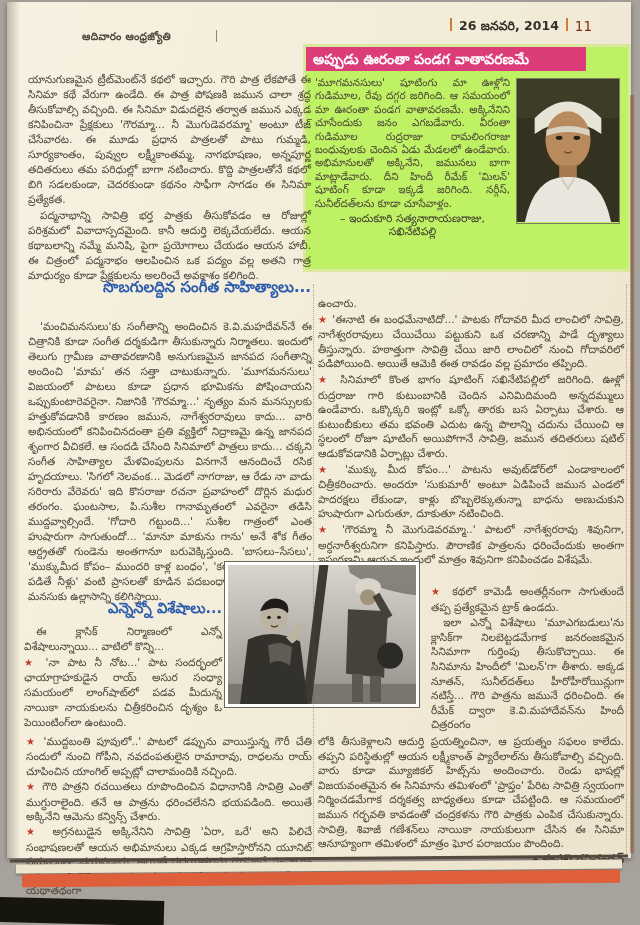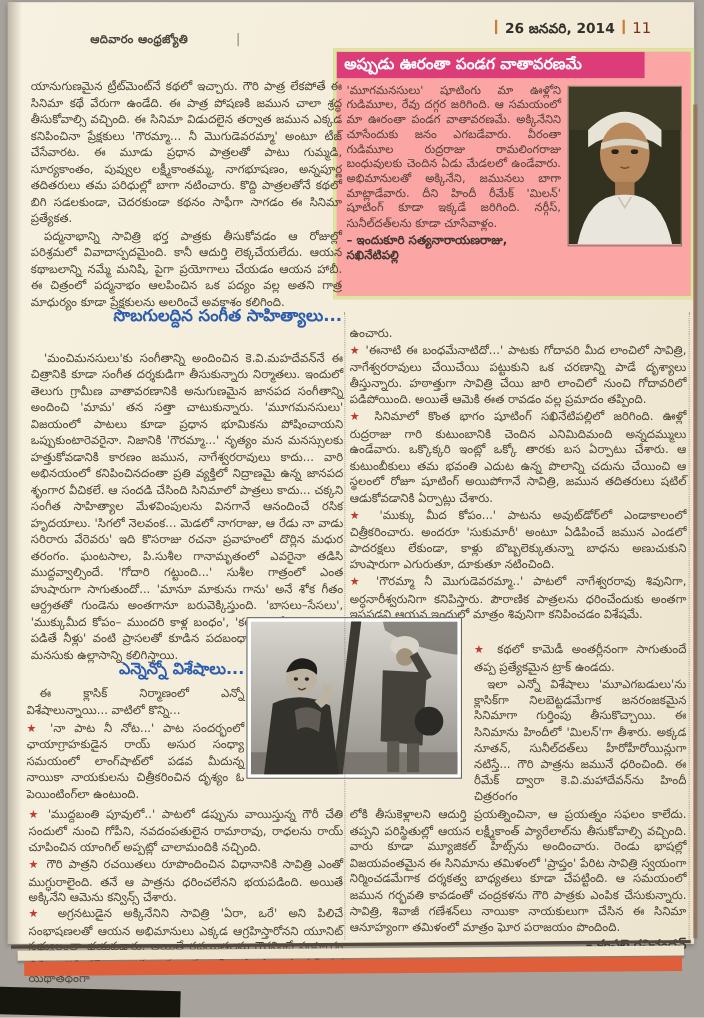--- a/index.html
+++ b/index.html
@@ -38,27 +38,27 @@
 
   #lp12{left:28px;top:52px;width:283px;}
   #lp3{left:28px;top:299px;width:284px;}
   #lnarrow{left:24px;top:604px;width:198px;}
   #lwide{left:26px;top:714px;width:286px;line-height:14.4px;}
   #r1{left:318px;top:276px;width:306px;line-height:14.6px;}
   #rnarrow{left:431px;top:564px;width:193px;line-height:14.6px;}
   #rwide{left:318px;top:714px;width:306px;line-height:14.6px;}
   .byline{text-align:right;font-weight:bold;font-size:12px;color:#3c372e;margin-top:3px;}
 
-  #infobox{position:absolute;left:303px;top:44px;width:328px;height:228px;background:#fca5a5;
+  #infobox{position:absolute;left:303px;top:44px;width:328px;height:228px;background:#bef264;
         border:3px solid #d9e89c;box-sizing:border-box;overflow:hidden;}
   .ib-bar{height:24px;width:87%;background:#dc3c77;color:#fff;font-weight:bold;font-size:14px;
         line-height:24px;padding-left:7px;box-sizing:border-box;white-space:nowrap;overflow:hidden;}
   .ib-body{padding:5px 8px 1px 9px;font-size:10.4px;line-height:13.4px;color:#4c4437;text-align:justify;}
   .ib-photo{float:right;width:104px;height:146px;margin:2px 0 3px 6px;border:1px solid #7d7a66;box-sizing:border-box;}
-  .ib-attr{text-align:left;font-weight:bold;font-size:10.8px;color:#3c372e;padding:2px 10px 0 0;}
+  .ib-attr{text-align:center;font-weight:normal;font-size:10.8px;color:#3c372e;padding:2px 10px 0 0;}
 
   #moviestill{position:absolute;left:224px;top:561px;width:196px;height:147px;background:#fff;
         border:1px solid #6b665c;box-sizing:border-box;padding:3px;}
   #moviestill svg{display:block;width:100%;height:100%;}
 
   .colrule{position:absolute;width:0;border-left:1px dotted rgba(90,80,60,.45);}
   #rule-mid{left:313px;top:284px;height:570px;}
   #rule-right{left:626px;top:284px;height:570px;}
 </style>
 </head>
@@ -130,21 +130,21 @@
 
   <div class="txt" id="r1">
     <p>ఉంచారు.</p>
     <p><span class="bullet">★</span>
        <span>'ఈనాటి ఈ బంధమేనాటిదో...' పాటకు గోదావరి మీద లాంచిలో సావిత్రి, నాగేశ్వరరావులు చేయిచేయి పట్టుకుని ఒక చరణాన్ని పాడే దృశ్యాలు తీస్తున్నారు. హఠాత్తుగా సావిత్రి చేయి జారి లాంచిలో నుంచి గోదావరిలో పడిపోయింది. అయితే ఆమెకి ఈత రావడం వల్ల ప్రమాదం తప్పింది.</span></p>
     <p><span class="bullet">★</span>
        <span>సినిమాలో కొంత భాగం షూటింగ్ సఖినేటిపల్లిలో జరిగింది. ఊళ్లో రుద్రరాజు గారి కుటుంబానికి చెందిన ఎనిమిదిమంది అన్నదమ్ములు ఉండేవారు. ఒక్కొక్కరి ఇంట్లో ఒక్కో తారకు బస ఏర్పాటు చేశారు. ఆ కుటుంబీకులు తమ భవంతి ఎదుట ఉన్న పొలాన్ని చదును చేయించి ఆ స్థలంలో రోజూ షూటింగ్ అయిపోగానే సావిత్రి, జమున తదితరులు షటిల్ ఆడుకోవడానికి ఏర్పాట్లు చేశారు.</span></p>
     <p><span class="bullet">★</span>
        <span>'ముక్కు మీద కోపం...' పాటను అవుట్‌డోర్‌లో ఎండాకాలంలో చిత్రీకరించారు. అందరూ 'సుకుమారీ' అంటూ ఏడిపించే జమున ఎండలో పాదరక్షలు లేకుండా, కాళ్లు బొబ్బలెక్కుతున్నా బాధను అణుచుకుని హుషారుగా ఎగురుతూ, దూకుతూ నటించింది.</span></p>
     <p><span class="bullet">★</span>
-       <span>'గౌరమ్మా నీ మొగుడెవరమ్మా..' పాటలో నాగేశ్వరరావు శివునిగా, అర్ధనారీశ్వరునిగా కనిపిస్తారు. పౌరాణిక పాత్రలను ధరించేందుకు అంతగా ఇష్టపడని ఆయన ఇందులో మాత్రం శివునిగా కనిపించడం విశేషమే.</span></p>
+       <span>'గౌరమ్మా నీ మొగుడెవరమ్మా..' పాటలో నాగేశ్వరరావు శివునిగా, అర్ధనారీశ్వరునిగా కనిపిస్తారు. పౌరాణిక పాత్రలను ధరించేందుకు అంతగా ఇష్వరణమి ఆయన ఇందులో మాత్రం శివునిగా కనిపించడం విశేషమే.</span></p>
   </div>
 
   <div class="txt" id="rnarrow">
     <p><span class="bullet">★</span>
        <span>కథలో కామెడీ అంతర్లీనంగా సాగుతుందే తప్ప ప్రత్యేకమైన ట్రాక్ ఉండదు.</span></p>
     <p class="ind">ఇలా ఎన్నో విశేషాలు 'మూఎగబడులు'ను క్లాసిక్‌గా నిలబెట్టడమేగాక జనరంజకమైన సినిమాగా గుర్తింపు తీసుకొచ్చాయి. ఈ సినిమాను హిందీలో 'మిలన్'గా తీశారు. అక్కడ నూతన్, సునీల్‌దత్‌లు హీరోహీరోయిన్లుగా నటిస్తే... గౌరి పాత్రను జమునే ధరించింది. ఈ రీమేక్ ద్వారా కె.వి.మహాదేవన్‌ను హిందీ చిత్రరంగం</p>
   </div>
 
   <div class="txt" id="rwide">
     <p>లోకి తీసుకెళ్లాలని ఆదుర్తి ప్రయత్నించినా, ఆ ప్రయత్నం సఫలం కాలేదు. తప్పని పరిస్థితుల్లో ఆయన లక్ష్మీకాంత్ ప్యారేలాల్‌ను తీసుకోవాల్సి వచ్చింది. వారు కూడా మ్యూజికల్ హిట్స్‌ను అందించారు. రెండు భాషల్లో విజయవంతమైన ఈ సినిమాను తమిళంలో 'ప్రాప్తం' పేరిట సావిత్రి స్వయంగా నిర్మించడమేగాక దర్శకత్వ బాధ్యతలు కూడా చేపట్టింది. ఆ సమయంలో జమున గర్భవతి కావడంతో చంద్రకళను గౌరి పాత్రకు ఎంపిక చేసుకున్నారు. సావిత్రి, శివాజీ గణేశన్‌లు నాయికా నాయకులుగా చేసిన ఈ సినిమా ఆనూహ్యంగా తమిళంలో మాత్రం ఘోర పరాజయం పొందింది.</p>

